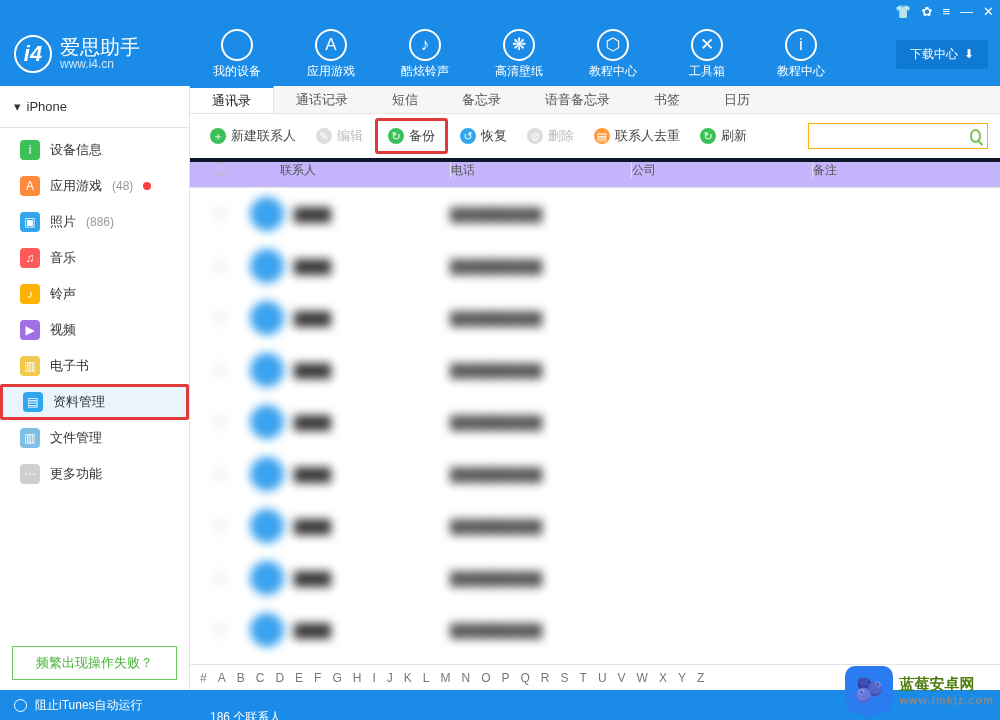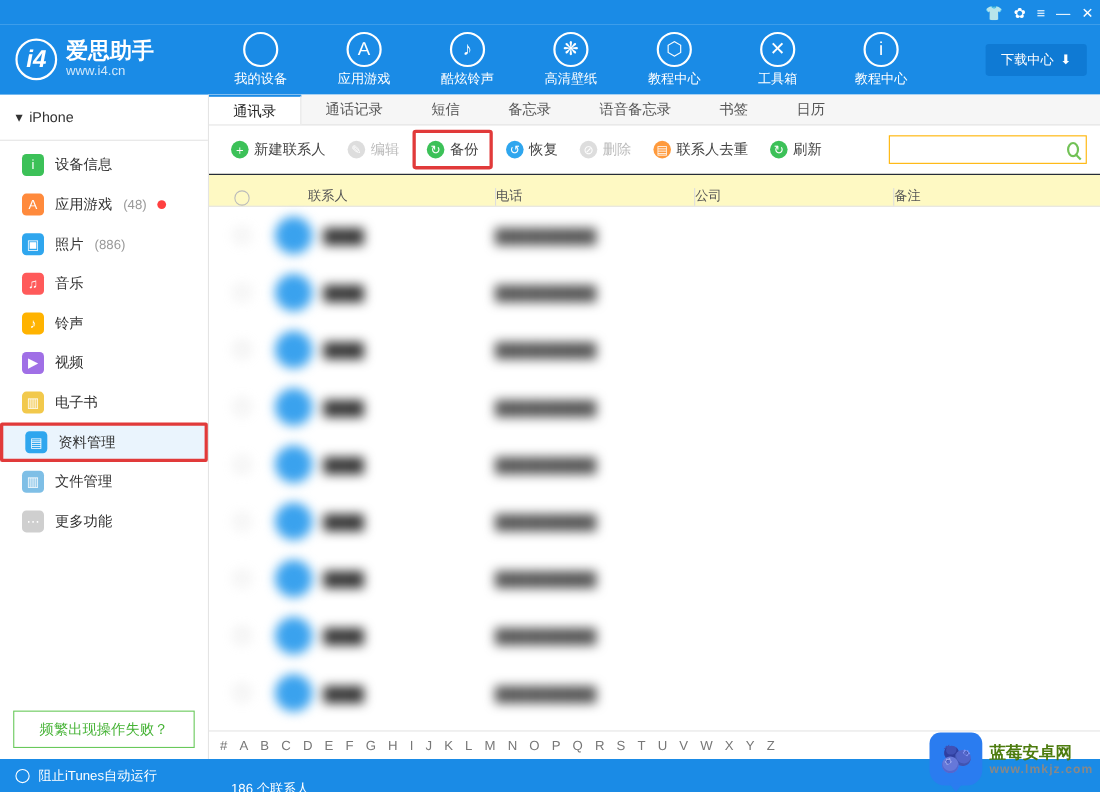--- a/index.html
+++ b/index.html
@@ -4,21 +4,21 @@
 <style>
 * { margin: 0; padding: 0; box-sizing: border-box; font-family: "Microsoft YaHei", Arial, sans-serif; }
 body { width: 1000px; height: 720px; overflow: hidden; background: #fff; position: relative; }
 
 .titlebar { height: 22px; background: #1a8be6; display: flex; justify-content: flex-end; align-items: center; padding-right: 6px; gap: 10px; }
 .titlebar span { color: #fff; font-size: 13px; cursor: pointer; line-height: 1; }
 
 .header { height: 64px; background: #1a8be6; display: flex; align-items: center; }
 .logo-area { width: 190px; display: flex; align-items: center; padding-left: 14px; gap: 8px; }
 .logo-badge { width: 38px; height: 38px; border: 2.5px solid #fff; border-radius: 50%; display: flex; align-items: center; justify-content: center; color: #fff; font-size: 22px; font-style: italic; font-weight: 700; }
-.logo-text .cn { color: #fff; font-size: 20px; font-weight: 700; line-height: 1.1; }
+.logo-text .cn { color: #fff; font-size: 20px; font-weight: 400; line-height: 1.1; }
 .logo-text .en { color: #cfe7fa; font-size: 12px; line-height: 1.1; }
 
 .nav { flex: 1; display: flex; align-items: center; }
 .nav-item { width: 94px; text-align: center; color: #fff; cursor: pointer; }
 .nav-icon { width: 32px; height: 32px; border: 2px solid #fff; border-radius: 50%; margin: 0 auto 2px; display: flex; align-items: center; justify-content: center; font-size: 17px; }
 .nav-label { font-size: 12px; }
 
 .dlcenter { margin-left: auto; margin-right: 12px; background: #0f7ad4; color: #fff; font-size: 12px; padding: 6px 14px; border-radius: 3px; display: flex; align-items: center; gap: 6px; cursor: pointer; }
 
 .body { display: flex; height: calc(720px - 22px - 64px - 30px); }
@@ -40,21 +40,21 @@
 .toolbar { height: 44px; display: flex; align-items: center; padding: 0 12px; gap: 4px; position: relative; }
 .tb-btn { display: flex; align-items: center; gap: 5px; padding: 4px 8px; font-size: 13px; color: #444; cursor: pointer; border-radius: 3px; }
 .tb-btn.disabled { color: #bbb; }
 .tb-btn.highlighted { border: 3px solid #e13a3a; padding: 6px 10px; }
 .tb-ico { width: 16px; height: 16px; border-radius: 50%; display: inline-flex; align-items: center; justify-content: center; font-size: 11px; color: #fff; }
 .tb-ico.search { width: 14px; height: 14px; border: 2px solid #72c256; border-radius: 50%; position: relative; background: transparent; }
 .tb-ico.search::after { content:''; position:absolute; width:2px; height:7px; background:#72c256; bottom:-5px; right:-2px; transform:rotate(-45deg); }
 .search-box { margin-left: auto; width: 180px; height: 26px; border: 1px solid #ffb300; display: flex; align-items: center; padding: 0 6px; }
 .search-box input { flex:1; border:none; outline:none; font-size:12px; }
 
-.thead { height: 30px; border-top: 1px solid #0f172a; border-bottom: 1px solid #e4e4e4; display: flex; align-items: flex-end; font-size: 12px; color: #555; background: #fef9c3; }
+.thead { height: 30px; border-top: 4px solid #0f172a; border-bottom: 1px solid #e4e4e4; display: flex; align-items: flex-start; font-size: 12px; color: #555; background: #c4b5fd; }
 .th-check { width: 60px; display:flex; justify-content:center; }
 .th-contact { width: 200px; padding-left: 30px; }
 .th-phone { width: 180px; }
 .th-company { width: 180px; }
 .th-note { flex: 1; }
 .th-sep { width:1px; height:16px; background:#ddd; }
 
 .rows { flex: 1; overflow: hidden; filter: blur(5px); }
 .row { height: 52px; display: flex; align-items: center; font-size: 13px; color: #333; }
 .row .cell-check { width: 60px; display:flex; justify-content:center; }

